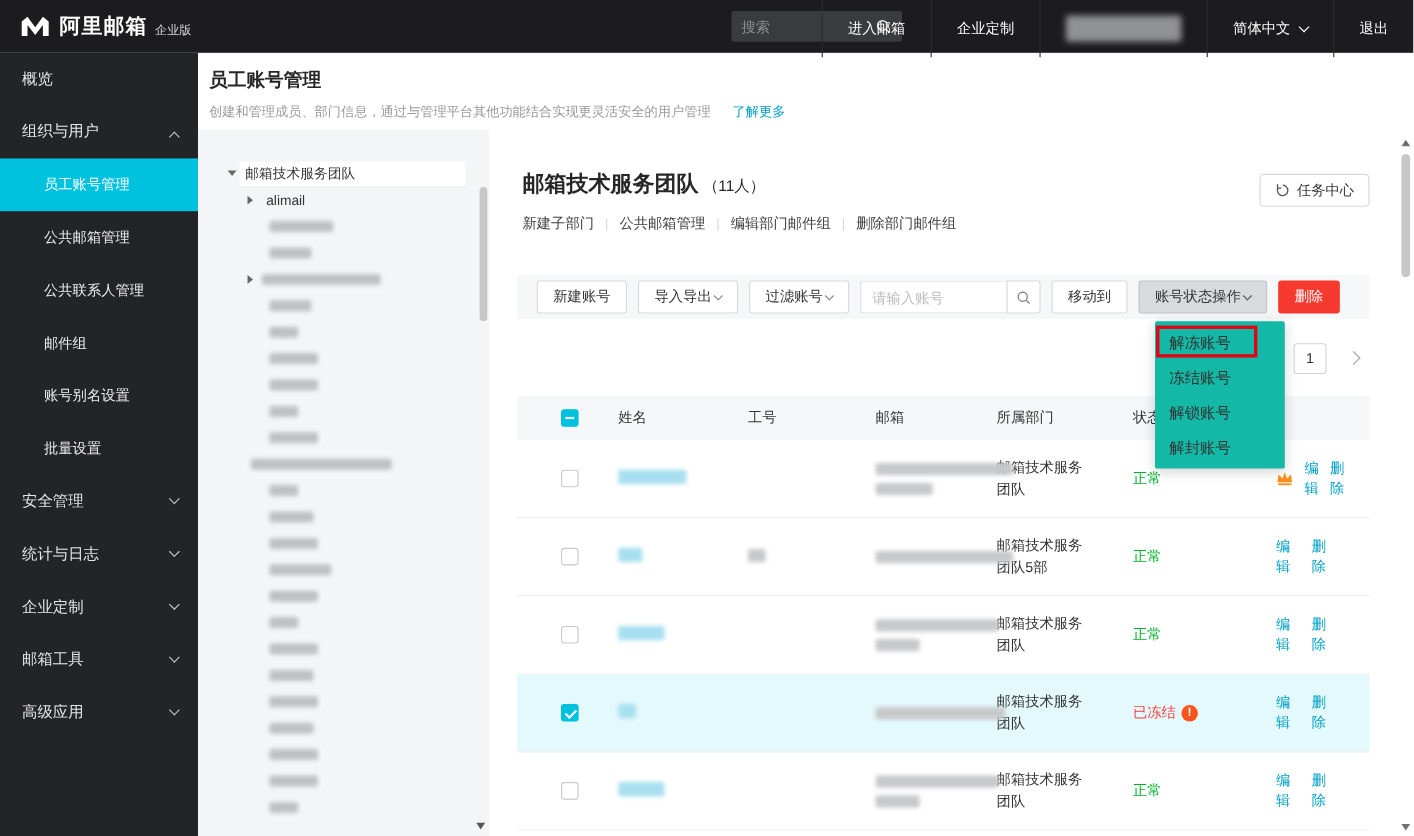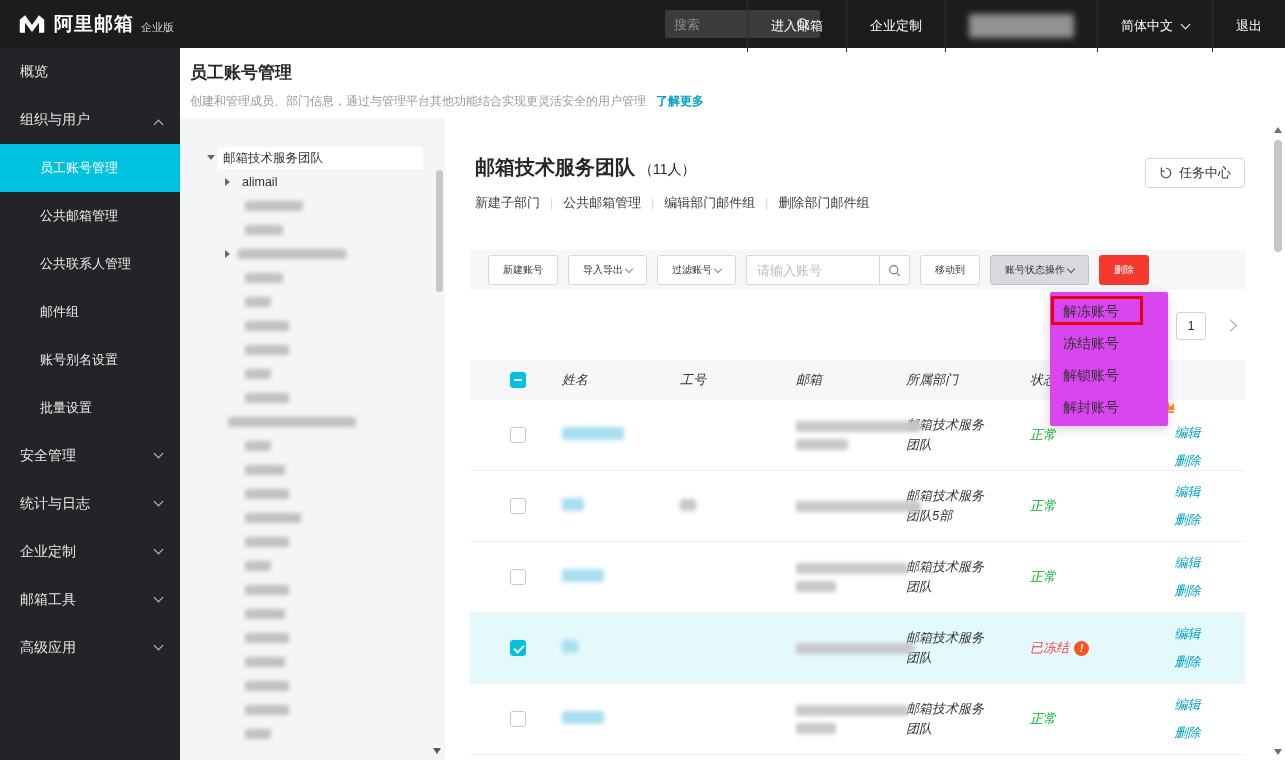--- a/index.html
+++ b/index.html
@@ -30,21 +30,21 @@
   
   .sidebar { position:absolute; left:0; top:48px; width:180px; height:712px; background:#232427; overflow:hidden; }
   .side-item { height:48px; display:flex; align-items:center; padding-left:20px; color:#e5e5e5; font-size:14px; position:relative; cursor:pointer; }
   .side-item.sub { padding-left:40px; font-size:13px; color:#ececec; }
   .side-item.active { background:var(--accent,#00c1de); color:#fff; }
 
   
   .page-header { position:absolute; left:180px; top:48px; width:1105px; height:70px; background:#fff; padding:13px 0 0 10px; }
   .page-title { font-size:17px; font-weight:bold; color:#262626; }
   .page-subtitle { margin-top:9px; font-size:12px; color:#9a9a9a; }
-  .learn-more { color:var(--link,#00a0c7); margin-left:10px; font-size:12px;font-weight:bold; }
+  .learn-more { color:var(--link,#00a0c7); margin-left:20px; font-size:12px; }
 
   
   .tree-panel { position:absolute; left:180px; top:118px; width:265px; height:642px; background:#f4f5f6; overflow:hidden; }
   #tree-rows { padding-top:28px; }
   .tree-row { height:24px; position:relative; display:flex; align-items:center; font-size:12.5px; color:#333; cursor:pointer; }
   .tri-down { position:absolute; top:9px; width:0; height:0; border-left:4px solid transparent; border-right:4px solid transparent; border-top:5px solid #666; }
   .tri-right { position:absolute; top:8px; width:0; height:0; border-top:4px solid transparent; border-bottom:4px solid transparent; border-left:5px solid #666; }
   .tree-label.selected { position:absolute; left:38px; right:22px; top:1px; background:#fff; height:22px; line-height:22px; padding-left:5px; }
   .tree-thumb { position:absolute; right:2px; top:52px; width:7px; height:122px; background:#c6c7c9; border-radius:4px; }
   .tree-down { position:absolute; right:4px; bottom:6px; width:0; height:0; border-left:4px solid transparent; border-right:4px solid transparent; border-top:6px solid #555; }
@@ -59,54 +59,54 @@
   .main { position:absolute; left:445px; top:118px; width:840px; height:642px; background:#fff; }
   .main-title-row { position:absolute; left:30px; top:36px; display:flex; align-items:baseline; }
   .dept-title { font-size:20px; font-weight:bold; color:#262626; }
   .member-count { font-size:14px; color:#262626; margin-left:4px; }
   .task-center { position:absolute; right:40px; top:40px; height:30px; background:#fff; border:1px solid #d6d6d6; border-radius:4px; display:flex; align-items:center; gap:6px; padding:0 13px; font-size:13px; color:#333; }
   .dept-links { position:absolute; left:30px; top:76px; display:flex; align-items:center; }
   .dl-link { font-size:13px; color:#404040; }
   .dl-sep { color:#d8d8d8; margin:0 10px; font-size:12px; }
 
   .toolbar { position:absolute; left:25px; top:132px; width:775px; height:40px; background:#f6f7f9; display:flex; align-items:center; gap:10px; padding-left:18px; }
-  .btn { height:30px; background:#fff; border:1px solid #d9d9d9; border-radius:3px; font-size:10px; color:#333; display:flex; align-items:center; justify-content:center; padding:0 14px; white-space:nowrap; }
+  .btn { height:30px; background:#fff; border:1px solid #d9d9d9; border-radius:3px; font-size:13px; color:#333; display:flex; align-items:center; justify-content:center; padding:0 14px; white-space:nowrap; }
   .btn.status-ops { background:#d8dadd; border-color:#c0c3c6; }
   .btn.delete-btn { background:var(--danger,#f5392f); border-color:var(--danger,#f5392f); color:#fff; }
   .search-group { display:flex; height:30px; }
   .acc-search-input { width:133px; height:30px; border:1px solid #d9d9d9; border-right:none; border-radius:3px 0 0 3px; padding:0 10px; font-size:13px; color:#333; outline:none; background:#fff; }
   .acc-search-input::placeholder { color:#bdbdbd; }
   .search-btn { width:31px; height:30px; border:1px solid #d9d9d9; border-radius:0 3px 3px 0; background:#fff; display:flex; align-items:center; justify-content:center; }
 
-  .status-menu { position:absolute; left:605px; top:174px; width:118px; background:#d946ef; box-shadow:0 3px 12px rgba(0,0,0,0.18); border-radius:2px; padding:3px 0; z-index:20; }
+  .status-menu { position:absolute; left:605px; top:174px; width:118px; background:#14b8a6; box-shadow:0 3px 12px rgba(0,0,0,0.18); border-radius:2px; padding:3px 0; z-index:20; }
   .menu-item { height:32px; line-height:32px; padding-left:13px; font-size:14px; color:#333; position:relative; cursor:pointer; }
   .annotation-box { position:absolute; left:1px; top:1px; width:92px; height:29px; border:3px solid var(--annotation,#e60012); pointer-events:none; }
 
   .page-box { position:absolute; left:731px; top:194px; width:30px; height:28px; border:1px solid #d0d3d6; border-radius:3px; background:#fff; text-align:center; line-height:26px; font-size:13px; color:#333; cursor:pointer; }
   .next-chev { position:absolute; left:781px; top:203px; width:9px; height:9px; border-right:1.5px solid #9aa0a6; border-top:1.5px solid #9aa0a6; transform:rotate(45deg); cursor:pointer; }
 
   
   .table { position:absolute; left:25px; top:242px; width:775px; }
   .thead, .trow { display:grid; grid-template-columns:76px 118px 116px 110px 124px 130px 1fr; align-items:center; }
   .thead { height:40px; background:#f6f7f9; font-size:13px; color:#333; }
-  .thead .cell, .trow .cell { padding-left:16px;font-style:italic; }
+  .thead .cell, .trow .cell { padding-left:16px; }
   .cb-cell { padding-left:40px !important; }
   .trow { min-height:71px; border-bottom:1px solid #efefef; font-size:13px; color:#333; }
   .trow.selected { background:#e4f9fc; }
   .cb { width:16px; height:16px; border:1px solid #c9c9c9; border-radius:3px; background:#fff; position:relative; cursor:pointer; }
   .cb.checked, .cb.indeterminate { background:var(--accent,#00c1de); border-color:var(--accent,#00c1de); }
   .cb.checked::after { content:""; position:absolute; left:5px; top:2px; width:4px; height:8px; border-right:2px solid #fff; border-bottom:2px solid #fff; transform:rotate(45deg); }
   .cb.indeterminate::after { content:""; position:absolute; left:3px; top:6px; width:8px; height:2px; background:#fff; }
   .email-cell { display:flex; flex-direction:column; justify-content:center; align-items:flex-start; }
   .dept-cell { padding-right:30px !important; line-height:1.55; }
   .status-cell { display:flex; align-items:center; gap:5px; }
   .status-normal { color:var(--success,#00b42a); }
   .status-frozen { color:#f53f3f; }
   .warn-icon { width:15px; height:15px; border-radius:50%; background:var(--warning,#fa541c); color:#fff; font-size:11px; font-weight:bold; text-align:center; line-height:15px; }
-  .actions-cell { display:flex; align-items:center; justify-content:flex-end; gap:10px; padding-right:30px !important;flex-direction:column; }
+  .actions-cell { display:flex; align-items:center; justify-content:flex-end; gap:10px; padding-right:30px !important; }
   .crown { margin-right:auto; display:flex; align-items:center; }
   .act-link { color:var(--link,#00a0c7); font-size:13px; }
 
   
   .page-scrollbar { position:absolute; right:1px; top:6px; bottom:0; width:12px; }
   .ps-up { position:absolute; top:3px; left:2px; width:0; height:0; border-left:4px solid transparent; border-right:4px solid transparent; border-bottom:6px solid #707070; }
   .ps-thumb { position:absolute; top:16px; left:2px; width:8px; height:112px; background:#c6c7c9; border-radius:4px; cursor:pointer; }
   .ps-down { position:absolute; bottom:5px; left:2px; width:0; height:0; border-left:4px solid transparent; border-right:4px solid transparent; border-top:6px solid #707070; }
 </style>
 </head>

